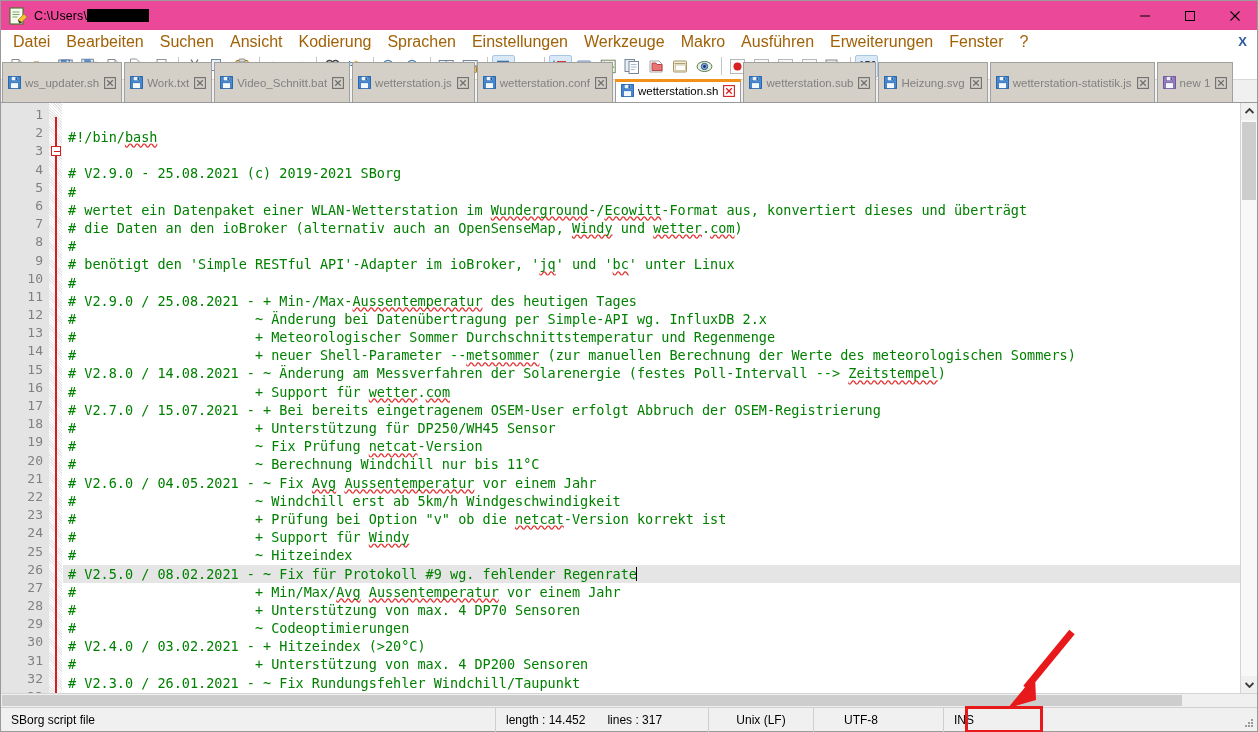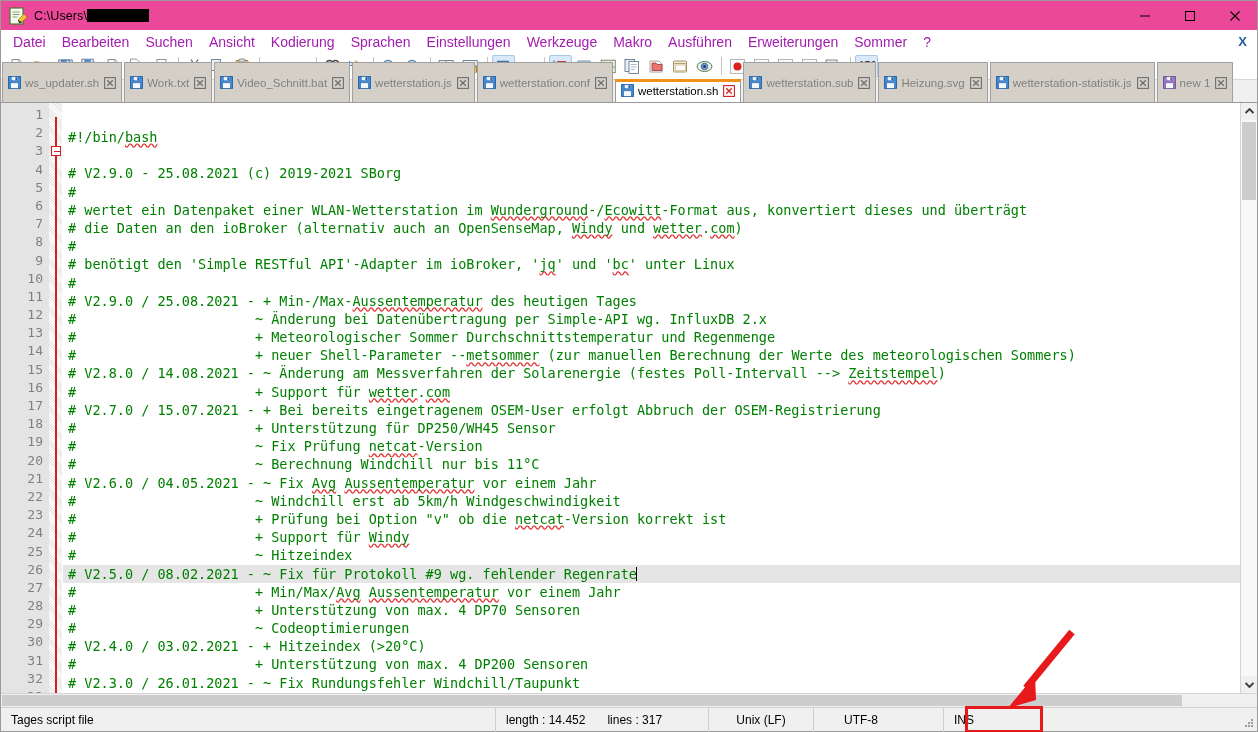--- a/index.html
+++ b/index.html
@@ -60,23 +60,23 @@
 
   
   .menubar {
     height: 22px; min-height: 22px;
     background: #ffffff;
     display: flex; align-items: center;
     position: relative;
     padding-left: 4px;
   }
   .menuitem {
-    font-size: 14px;
+    font-size: 16px;
     padding: 2px 8px;
-    color: #a21caf; white-space: nowrap;
+    color: #a16207; white-space: nowrap;
     cursor: default;
   }
   .doc-close-x {
     position: absolute; right: 10px; top: 3px;
     font-size: 13px; font-weight: bold;
     color: #2c5aa0; cursor: default;
   }
 
   
   .toolbar {
@@ -344,21 +344,21 @@
     <div class="menuitem">Bearbeiten</div>
     <div class="menuitem">Suchen</div>
     <div class="menuitem">Ansicht</div>
     <div class="menuitem">Kodierung</div>
     <div class="menuitem">Sprachen</div>
     <div class="menuitem">Einstellungen</div>
     <div class="menuitem">Werkzeuge</div>
     <div class="menuitem">Makro</div>
     <div class="menuitem">Ausführen</div>
     <div class="menuitem">Erweiterungen</div>
-    <div class="menuitem">Sommer</div>
+    <div class="menuitem">Fenster</div>
     <div class="menuitem">?</div>
     <div class="doc-close-x">X</div>
   </div>
 
   <div class="toolbar">
     <div class="tbtn">
       <svg width="17" height="17" viewBox="0 0 17 17">
         <path d="M3 1.5 h7 l3.5 3.5 v10 h-10.5 z" fill="#fdfdfd" stroke="#8b8b8b" stroke-width="1"></path>
         <path d="M10 1.5 v3.5 h3.5" fill="#dfe9f5" stroke="#8b8b8b" stroke-width="1"></path>
         <circle cx="11.5" cy="12.5" r="3.6" fill="#4caf50" stroke="#2e7d32" stroke-width="0.8"></circle>
@@ -845,21 +845,21 @@
             <path d="M0.6 2 L4.5 6 L8.4 2" fill="none" stroke="#3c3c3c" stroke-width="1.8"></path>
           </svg>
       </div>
     </div>
   </div>
   <div class="hscroll">
     <div class="hs-thumb"></div>
   </div>
 
   <div class="statusbar">
-    <div class="st-cell st-filetype">Tages script file</div>
+    <div class="st-cell st-filetype">SBorg script file</div>
     <div class="st-cell st-len">
       <span class="seg">length : 14.452</span>
       <span class="seg">lines : 317</span>
     </div>
     <div class="st-cell st-eol">Unix (LF)</div>
     <div class="st-cell st-enc">UTF-8</div>
     <div class="st-cell st-ins">INS</div>
     <span class="grip">
       <svg width="12" height="12" viewBox="0 0 12 12">
         <g fill="#9a9a9a">

